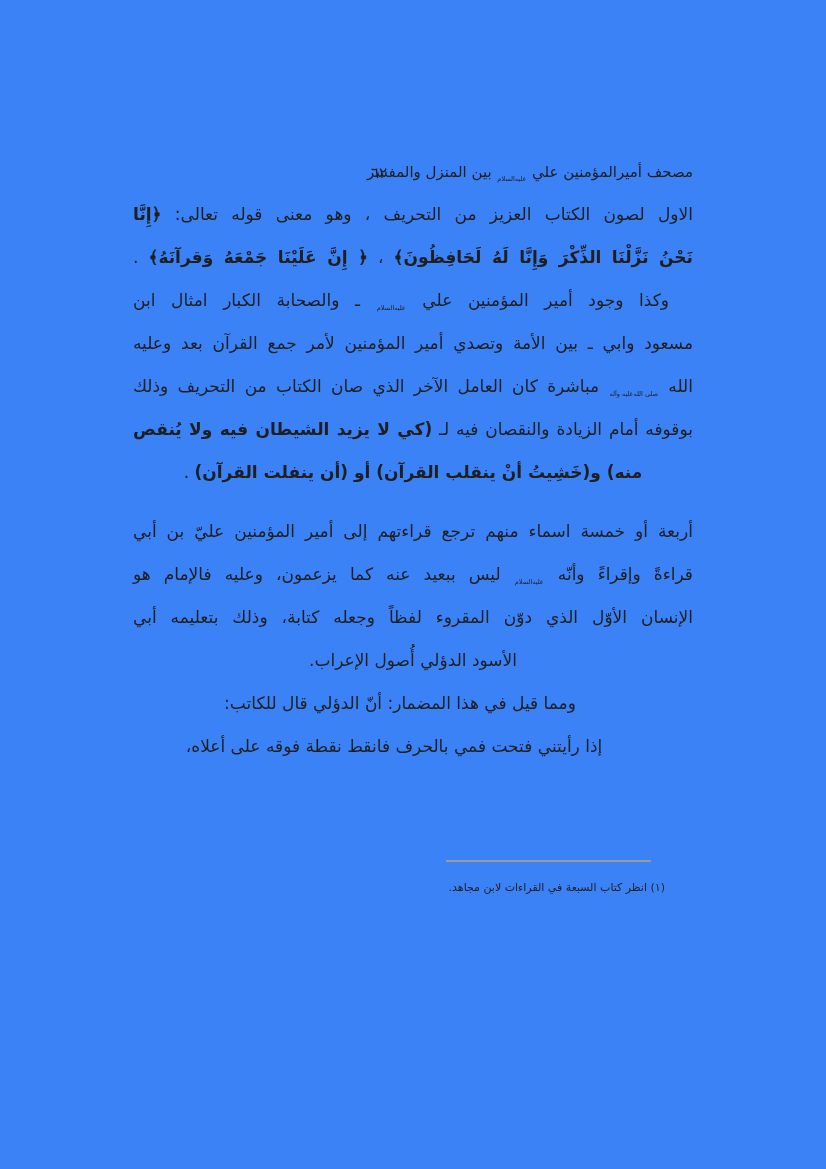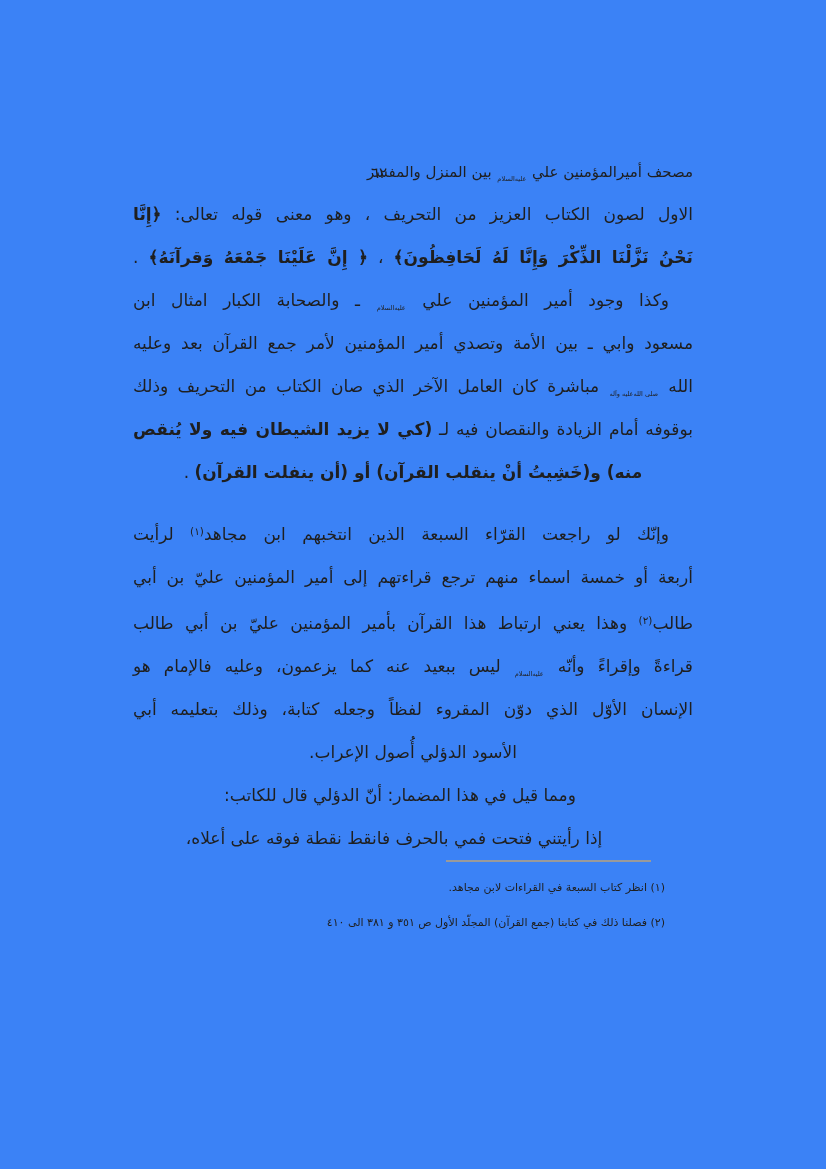--- a/index.html
+++ b/index.html
@@ -84,39 +84,36 @@
           </span><span class="s-n"> ـ والصحابة الكبار امثال ابن</span></div>
         <div class="line just"><span class="s-n">مسعود وابي ـ بين الأمة وتصدي أمير المؤمنين لأمر جمع القرآن بعد وعليه</span></div>
         <div class="line just"><span class="s-n">الله </span><span class="seal">
             <span>صلى الله</span>
             <span>عليه وآله</span>
           </span><span class="s-n"> مباشرة كان العامل الآخر الذي صان الكتاب من التحريف وذلك</span></div>
         <div class="line just"><span class="s-n">بوقوفه أمام الزيادة والنقصان فيه لـ </span><span class="s-b">(كي لا يزيد الشيطان فيه ولا يُنقص</span></div>
         <div class="line endline"><span class="s-b">منه) و(خَشِيتُ أنْ ينقلب القرآن) أو (أن ينفلت القرآن)</span><span class="s-n"> .</span></div>
       </div>
       <div class="para" style="margin-top: 16px;">
-        <div class="line just" style="padding-right: 24px;"><span class="s-n">وإنّك لو راجعت القرّاء السبعة الذين انتخبهم ابن مجاهد</span><span class="s-sup">(١)</span><span class="s-n"> لرأيت</span></div>
         <div class="line just"><span class="s-n">أربعة أو خمسة اسماء منهم ترجع قراءتهم  إلى أمير المؤمنين عليّ بن أبي</span></div>
-        <div class="line just"><span class="s-n">طالب</span><span class="s-sup">(٢)</span><span class="s-n"> وهذا يعني ارتباط هذا القرآن بأمير المؤمنين عليّ بن أبي طالب</span></div>
         <div class="line just"><span class="s-n">قراءةً وإقراءً وأنّه </span><span class="seal">
             <span>عليه</span>
             <span>السلام</span>
           </span><span class="s-n"> ليس ببعيد عنه كما يزعمون، وعليه فالإمام هو</span></div>
         <div class="line just"><span class="s-n">الإنسان الأوّل الذي دوّن المقروء لفظاً وجعله كتابة، وذلك بتعليمه أبي</span></div>
         <div class="line endline"><span class="s-n">الأسود الدؤلي أُصول الإعراب.</span></div>
       </div>
       <div class="para">
         <div class="line endline" style="padding-right: 26px;"><span class="s-n">ومما قيل في هذا المضمار: أنّ الدؤلي قال للكاتب:</span></div>
       </div>
       <div class="para">
         <div class="line endline" style="padding-right: 38px;"><span class="s-n">إذا رأيتني فتحت فمي بالحرف فانقط نقطة فوقه على أعلاه،</span></div>
       </div>
     </div>
 
   <div class="footnotes">
     <div class="fn-separator"></div>
     <div class="fn-list">
         <div class="fn-line">(١) انظر كتاب السبعة في القراءات لابن مجاهد.</div>
-        <div class="fn-line">(٢) فصلنا ذلك في كتابنا (جمع القرآن) المجلّد الأول ص ٣٥١ و ٣٨١ الى ٤١٠</div>
       </div>
   </div>
 
 </div>
 
 </body></html>

